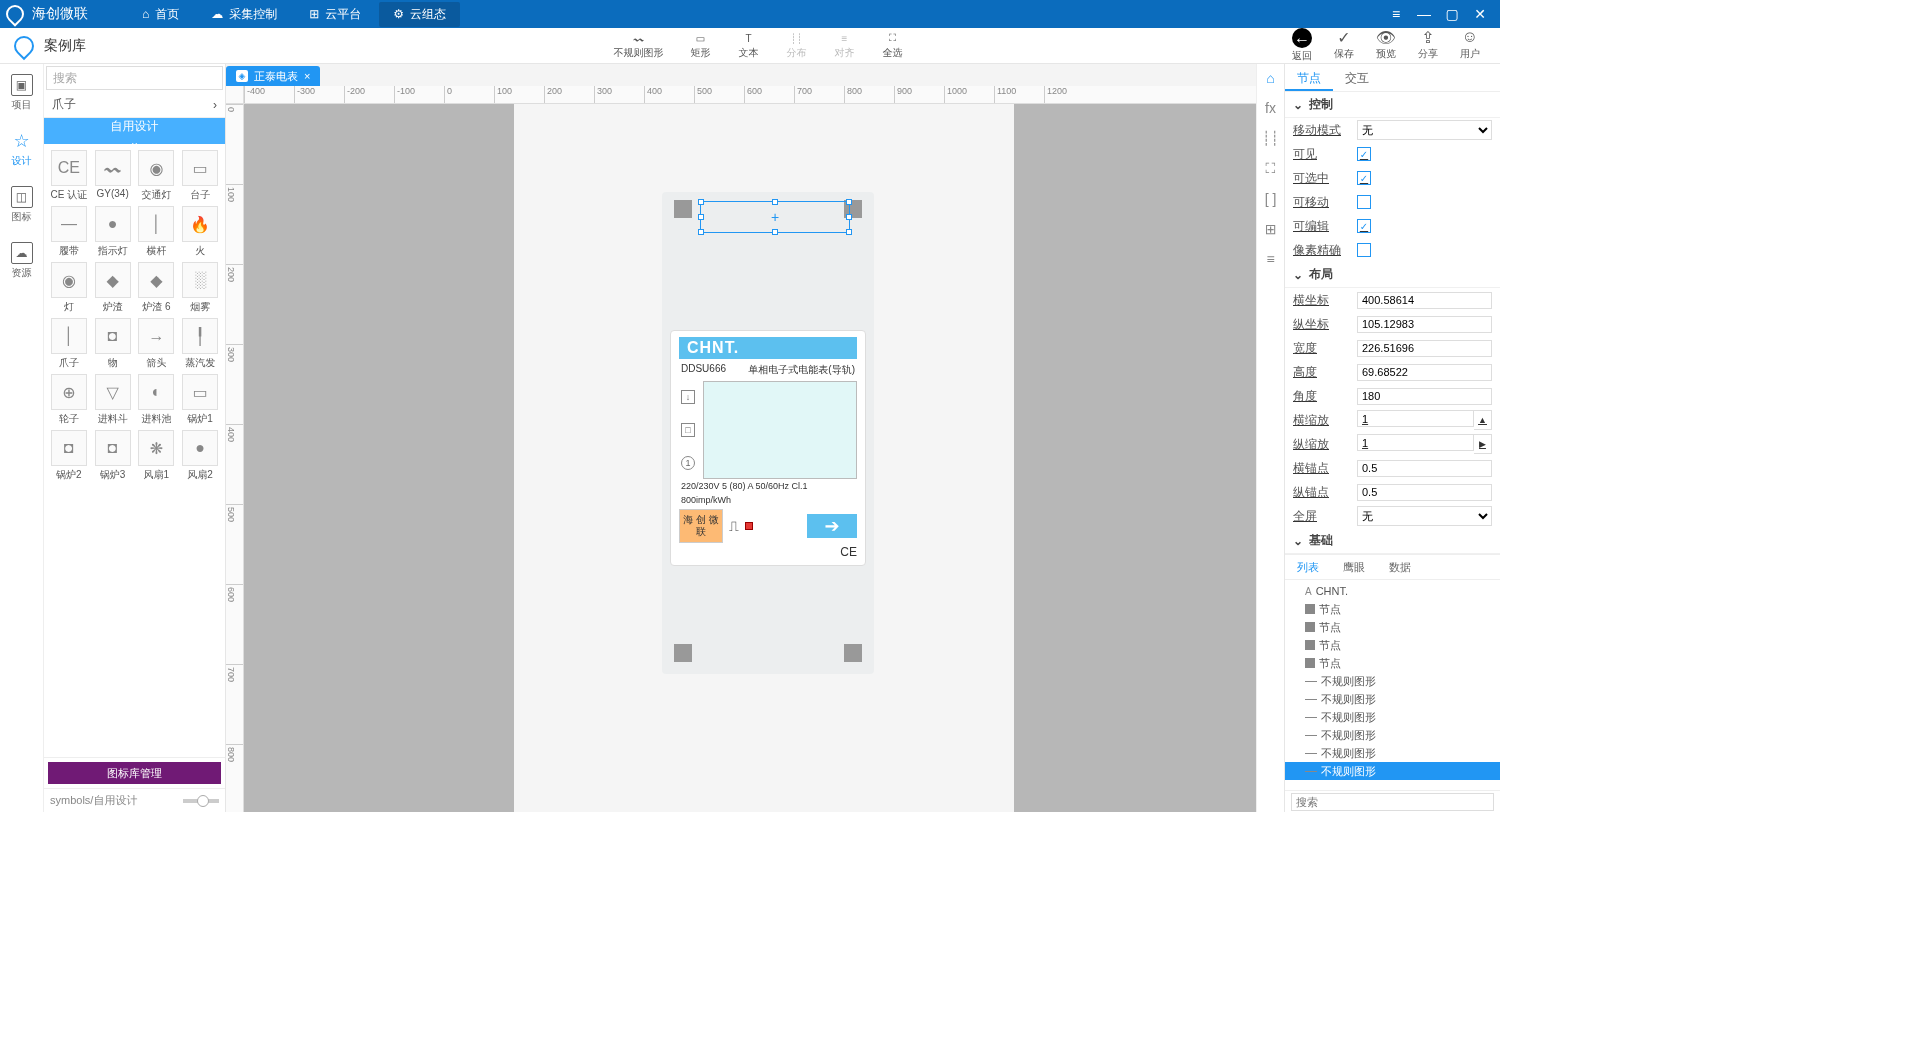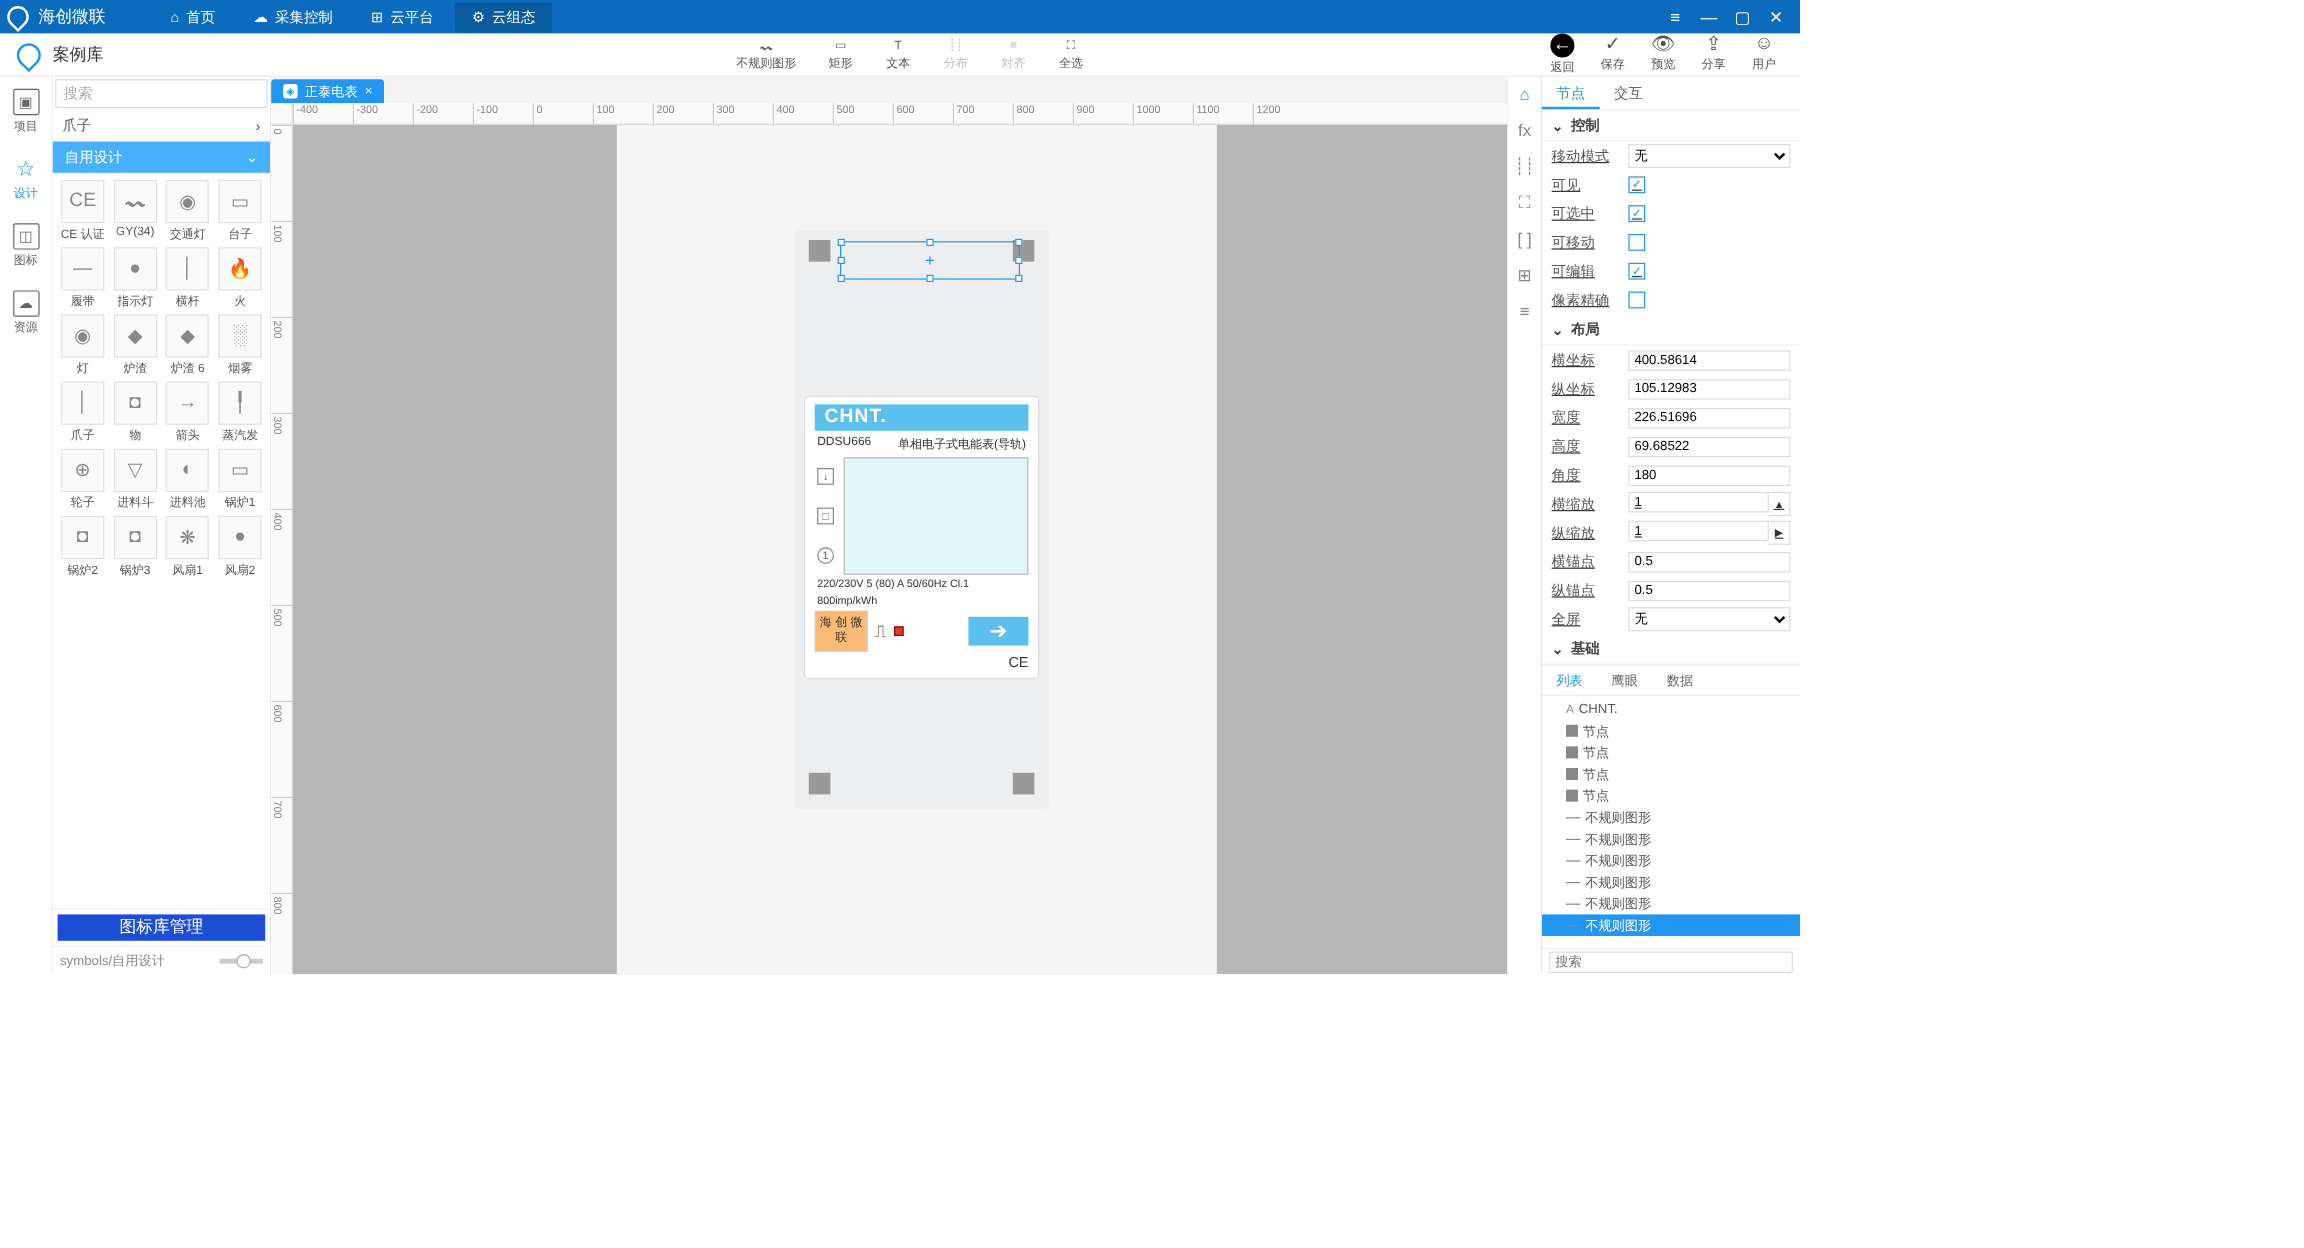--- a/index.html
+++ b/index.html
@@ -36,27 +36,27 @@
 .iconbar { width: 44px; background: #fff; border-right: 1px solid #eee; display: flex; flex-direction: column; align-items: center; padding-top: 10px; gap: 18px; }
 .iconbar .ib { display: flex; flex-direction: column; align-items: center; gap: 2px; cursor: pointer; color: #666; font-size: 10px; }
 .iconbar .ib.active { color: #2196f3; }
 .iconbar .ib .ic { width: 22px; height: 22px; border: 1.5px solid currentColor; display: flex; align-items: center; justify-content: center; font-size: 12px; border-radius: 2px; }
 .iconbar .ib.star .ic { border: none; font-size: 18px; }
 
 
 .leftpanel { width: 182px; background: #fff; border-right: 1px solid #e6e6e6; display: flex; flex-direction: column; }
 .leftpanel .search { height: 24px; border: 1px solid #ddd; margin: 2px; padding: 0 6px; font-size: 12px; color: #aaa; display: flex; align-items: center; }
 .leftpanel .crumb { height: 26px; display: flex; align-items: center; padding: 0 8px; font-size: 12px; color: #555; border-bottom: 1px solid #eee; justify-content: space-between; }
-.leftpanel .category { height: 26px; background: #47b0ff; color: #fff; display: flex; align-items: center; justify-content: space-between; padding: 0 10px; font-size: 12px; }
+.leftpanel .category { height: 26px; background: #47b0ff; color: #fff; display: flex; align-items: center; justify-content: space-between; padding: 0 10px; font-size: 12px; flex-direction: column; }
 .leftpanel .grid { flex: 1; padding: 6px 4px; display: grid; grid-template-columns: repeat(4, 1fr); gap: 4px 2px; align-content: start; overflow: hidden; }
 .leftpanel .cell { display: flex; flex-direction: column; align-items: center; gap: 2px; cursor: pointer; }
 .leftpanel .cell .thumb { width: 36px; height: 36px; border: 1px solid #e0e0e0; background: #fafafa; display: flex; align-items: center; justify-content: center; font-size: 16px; color: #888; }
 .leftpanel .cell .lbl { font-size: 10px; color: #555; white-space: nowrap; overflow: hidden; max-width: 40px; }
 .leftpanel .bottom { border-top: 1px solid #eee; }
-.leftpanel .libmgr { height: 22px; background: #1d4ed8; color: #fff; display: flex; align-items: center; justify-content: center; font-size: 14px; margin: 4px; }
+.leftpanel .libmgr { height: 22px; background: #701a75; color: #fff; display: flex; align-items: center; justify-content: center; font-size: 11px; margin: 4px; }
 .leftpanel .path { height: 24px; display: flex; align-items: center; padding: 0 6px; font-size: 11px; color: #888; border-top: 1px solid #eee; }
 .leftpanel .path .slider { margin-left: auto; width: 36px; height: 4px; background: #ccc; position: relative; }
 .leftpanel .path .slider::after { content: ''; position: absolute; width: 10px; height: 10px; border: 1px solid #aaa; background: #fff; border-radius: 50%; top: -4px; left: 14px; }
 
 
 .canvaswrap { flex: 1; display: flex; flex-direction: column; background: #fff; position: relative; }
 .tabbar { height: 22px; background: #f4f4f4; display: flex; align-items: flex-end; }
 .tabbar .tab { height: 20px; background: #2196f3; color: #fff; padding: 0 10px; display: flex; align-items: center; gap: 6px; font-size: 11px; border-radius: 3px 3px 0 0; }
 .tabbar .tab .x { cursor: pointer; }
 .tabbar .tab .ico { width: 12px; height: 12px; background: #fff; border-radius: 2px; display: flex; align-items: center; justify-content: center; color: #2196f3; font-size: 9px; }

